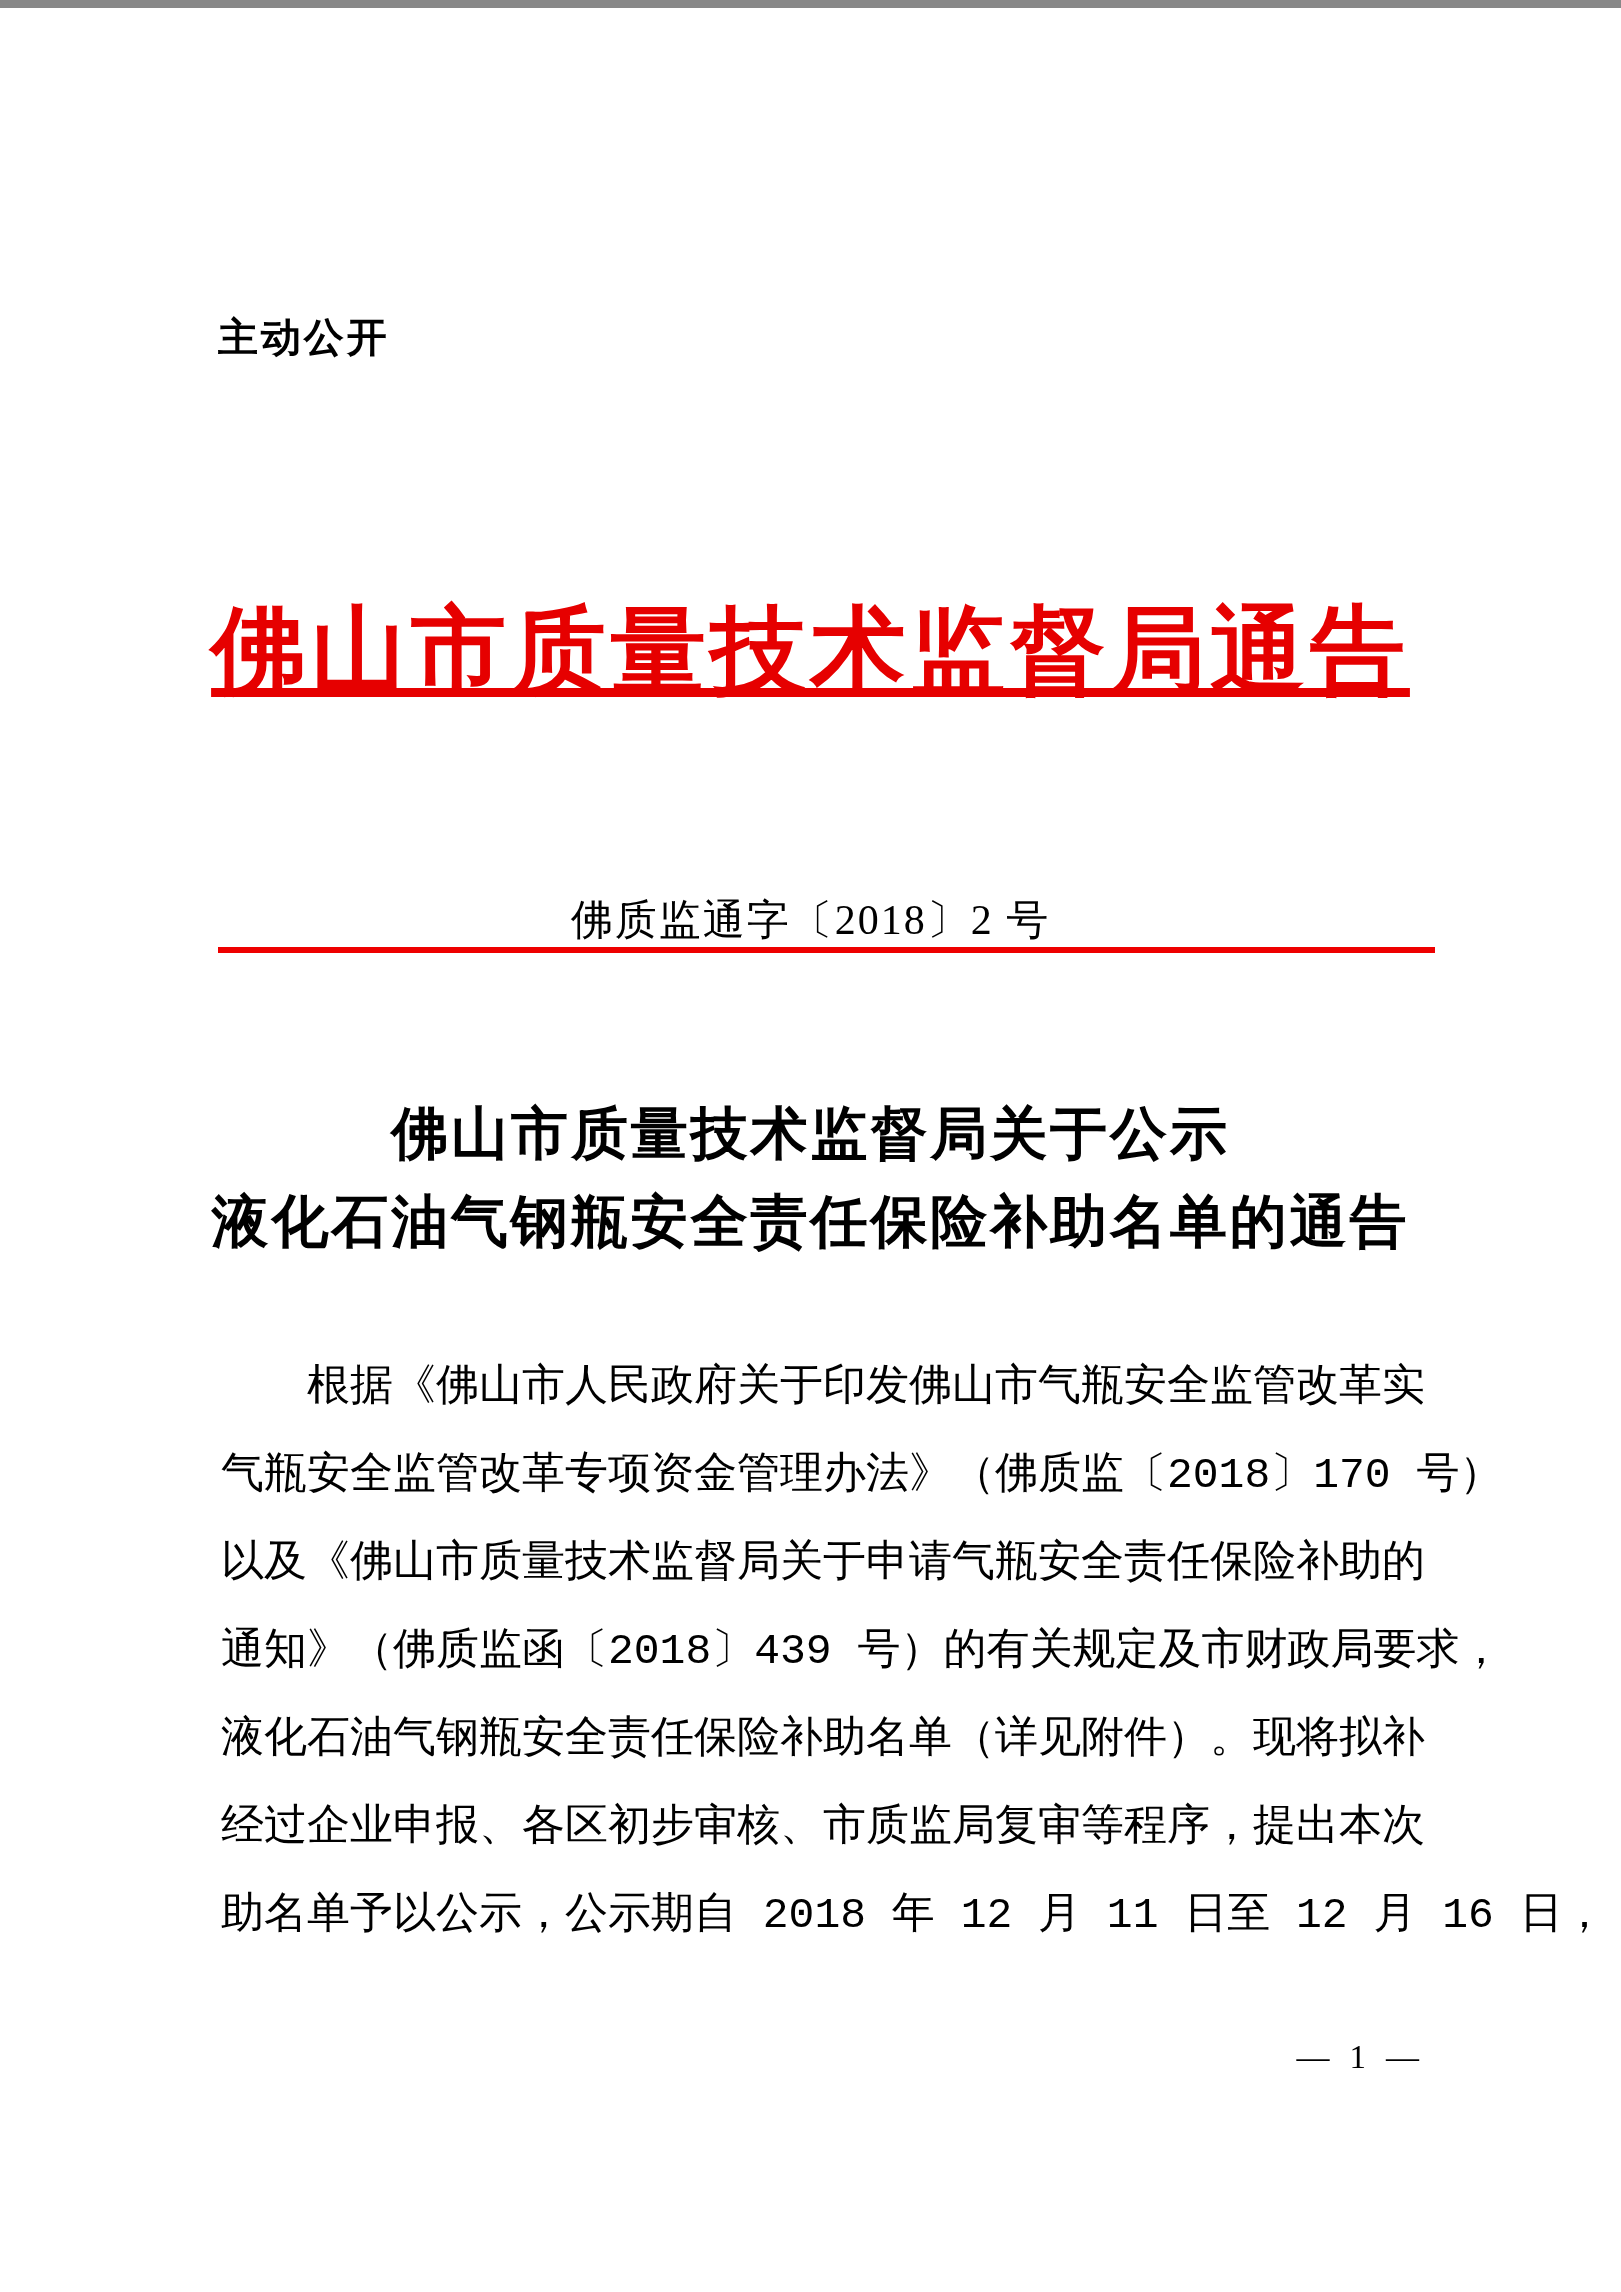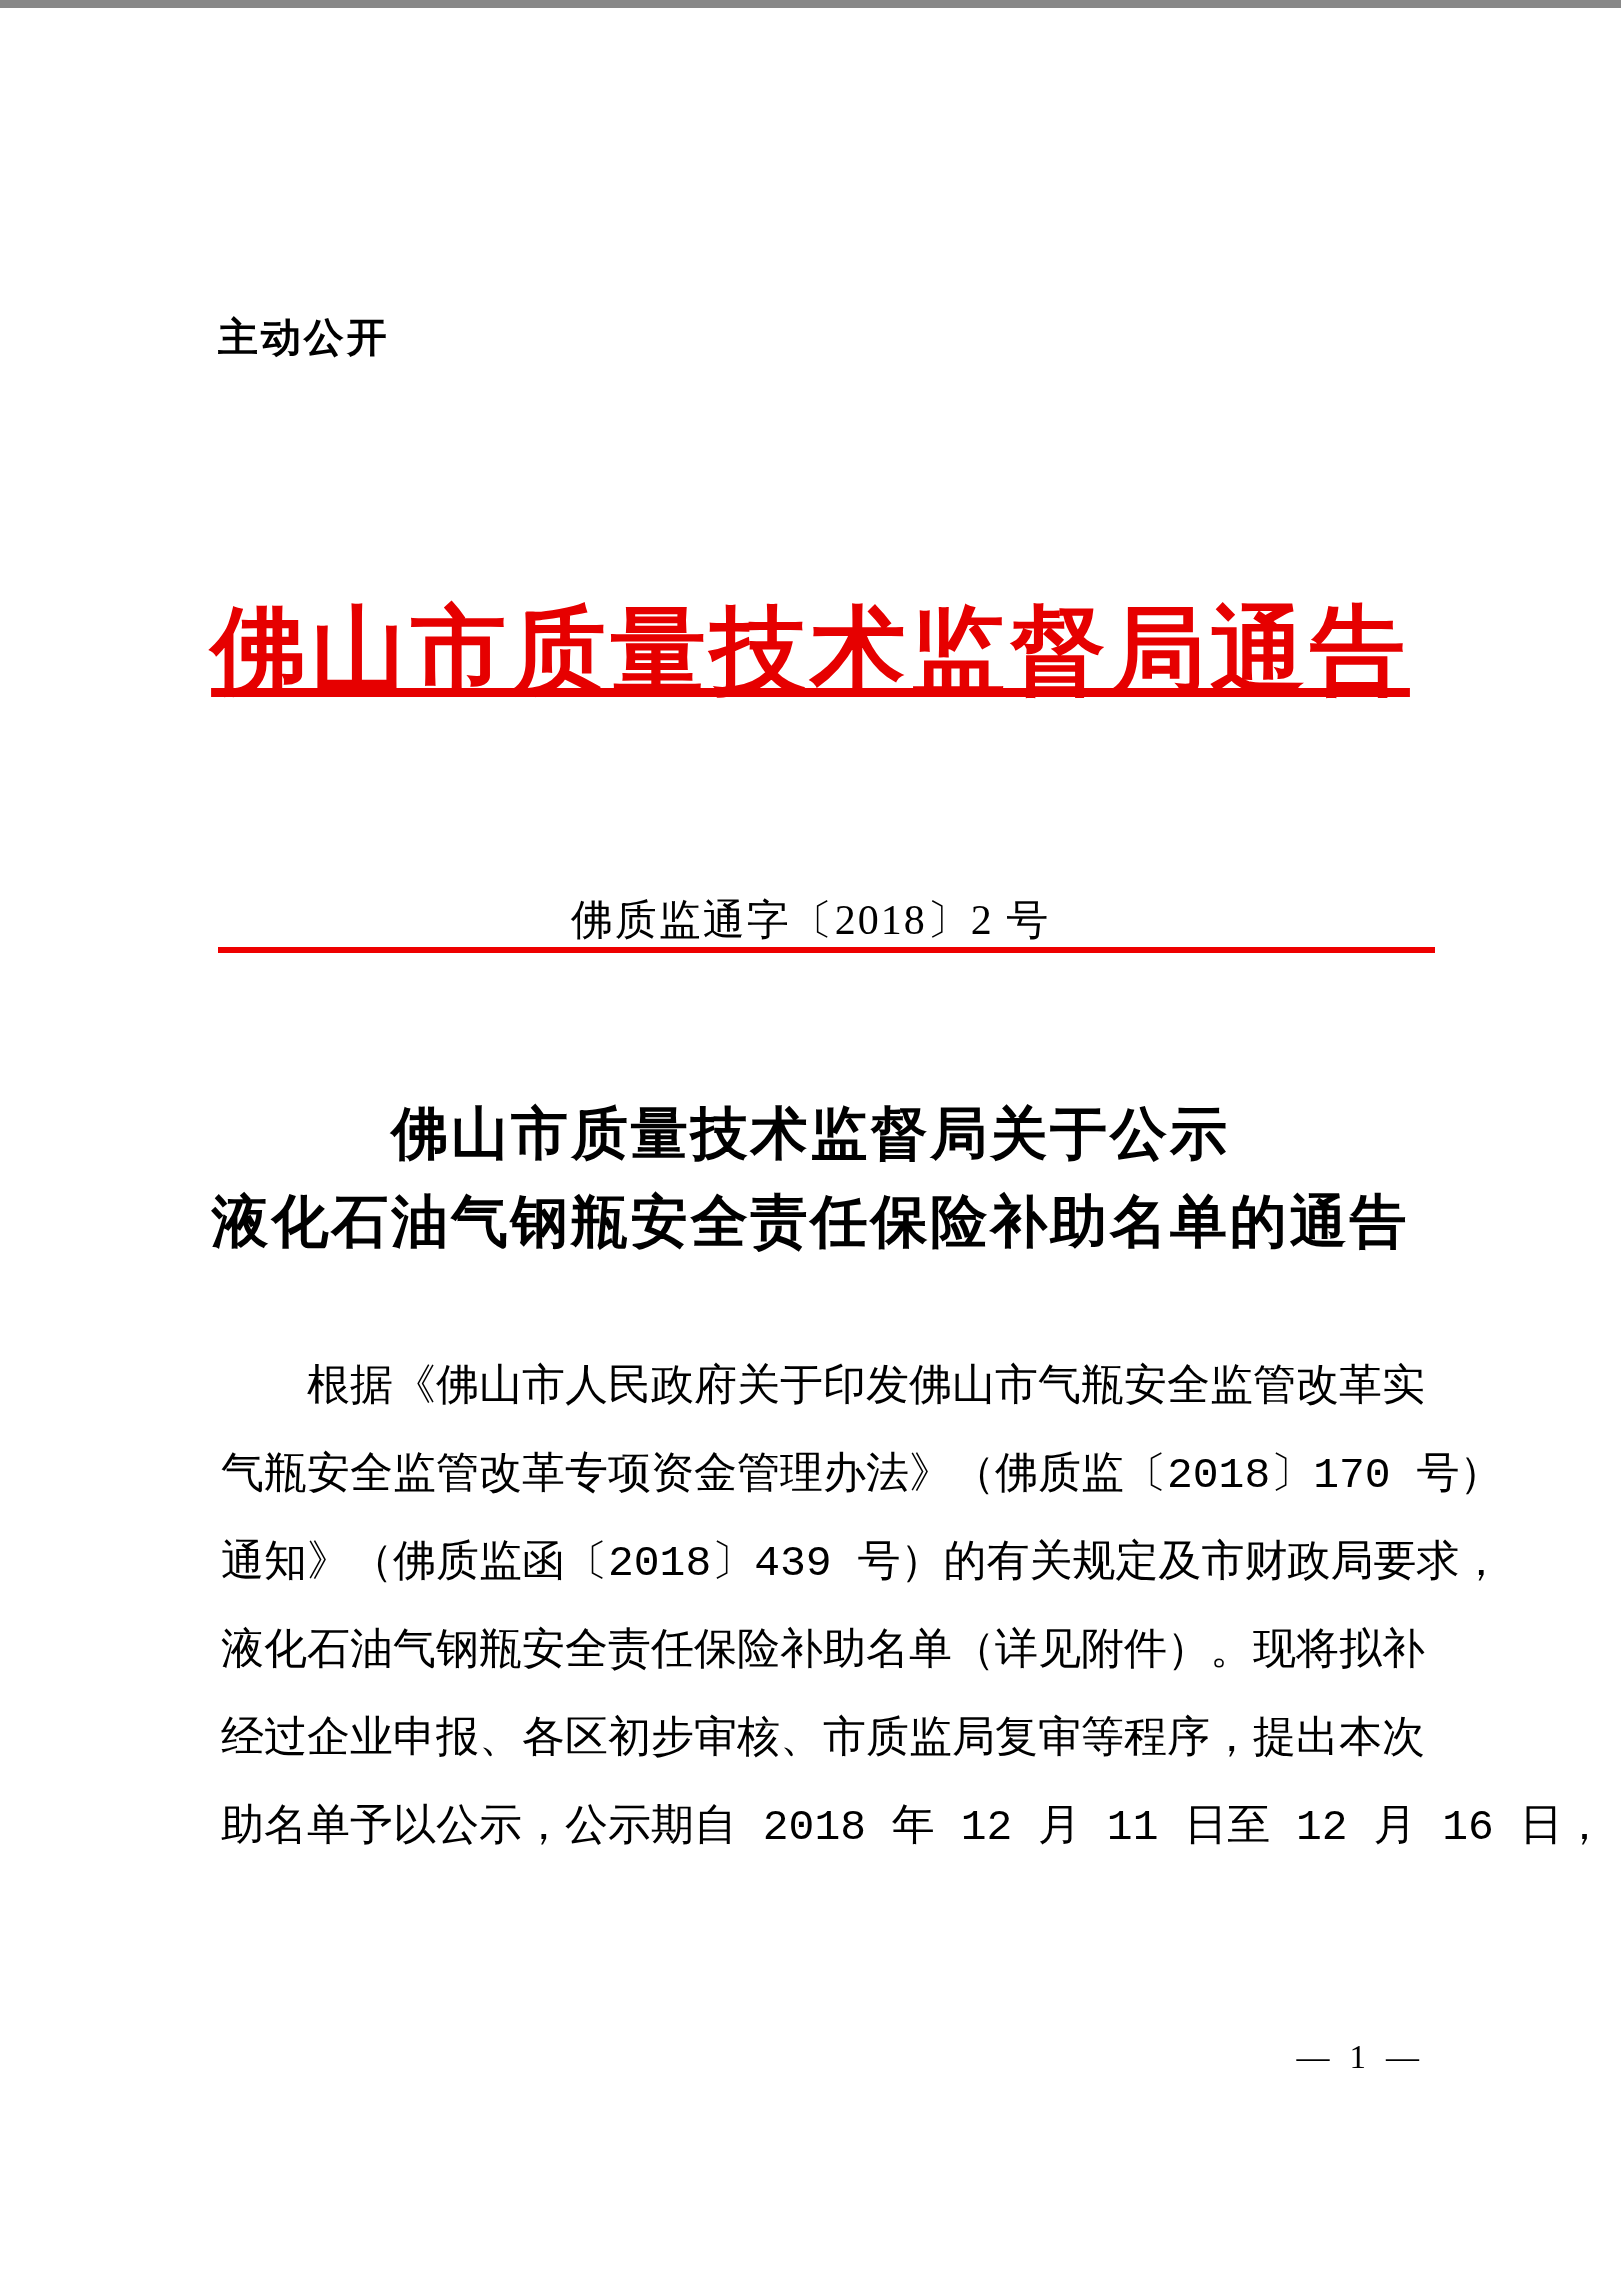--- a/index.html
+++ b/index.html
@@ -73,20 +73,21 @@
   <div class="divider" style="background:#ee0000;"></div>
 
   <div class="notice-title">
     <div class="t-line">佛山市质量技术监督局关于公示</div>
     <div class="t-line">液化石油气钢瓶安全责任保险补助名单的通告</div>
   </div>
 
   <div class="body-text">
     <div class="b-line indent">根据《佛山市人民政府关于印发佛山市气瓶安全监管改革实</div>
     <div class="b-line">气瓶安全监管改革专项资金管理办法》（佛质监〔2018〕170 号）</div>
+    <div class="b-line">以及《佛山市质量技术监督局关于申请气瓶安全责任保险补助的</div>
     <div class="b-line">通知》（佛质监函〔2018〕439 号）的有关规定及市财政局要求，</div>
     <div class="b-line">液化石油气钢瓶安全责任保险补助名单（详见附件）。现将拟补</div>
     <div class="b-line">经过企业申报、各区初步审核、市质监局复审等程序，提出本次</div>
     <div class="b-line">助名单予以公示，公示期自 2018 年 12 月 11 日至 12 月 16 日，</div>
   </div>
 
   <div class="page-number">— 1 —</div>
 
 </div>
 

